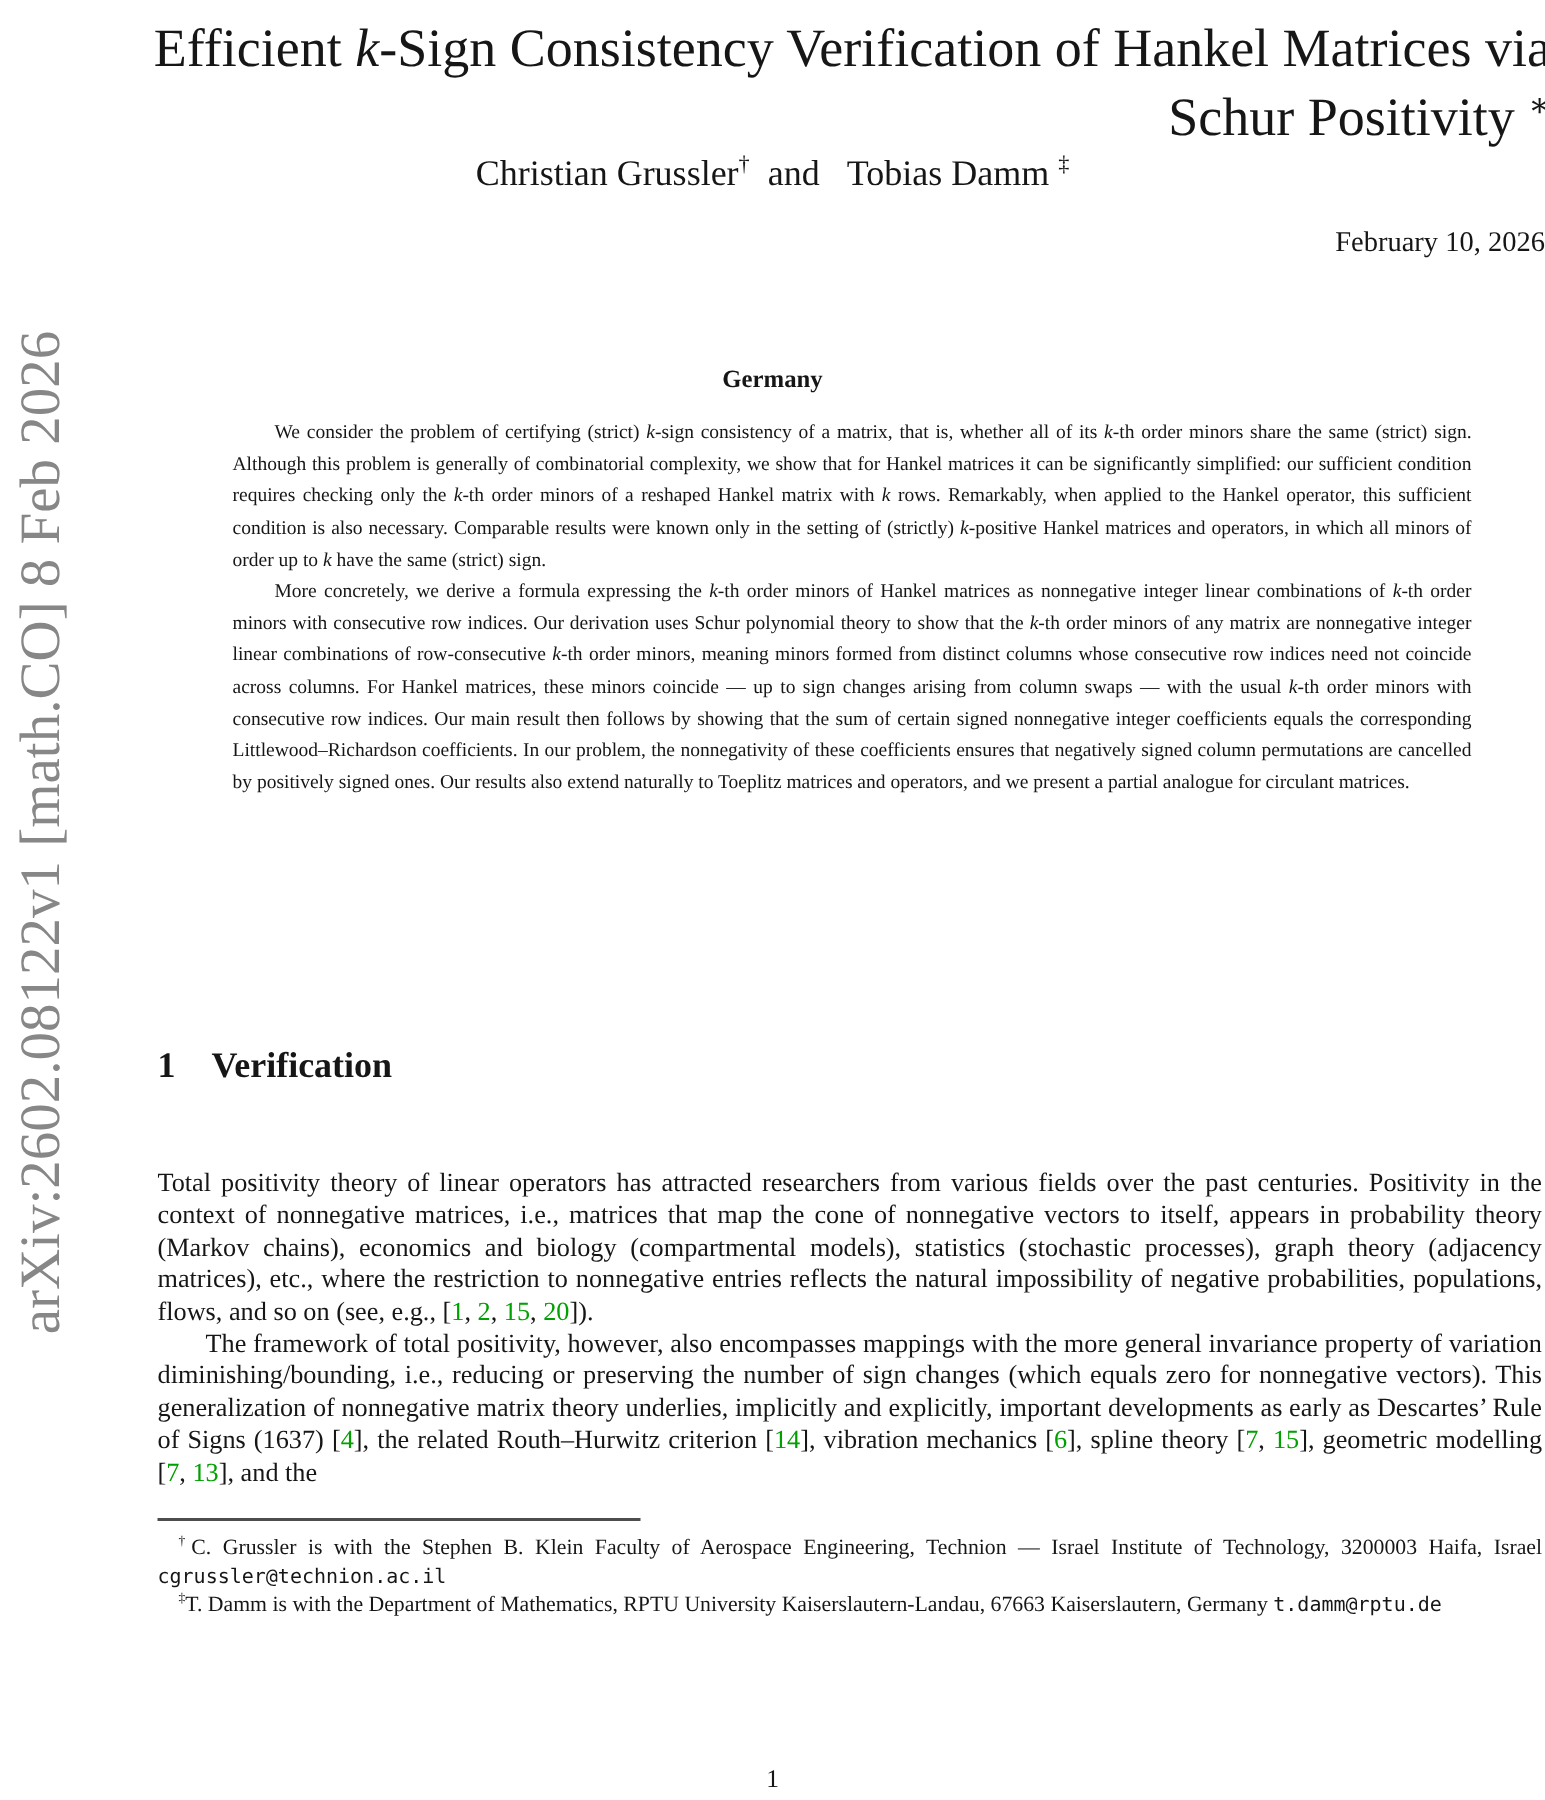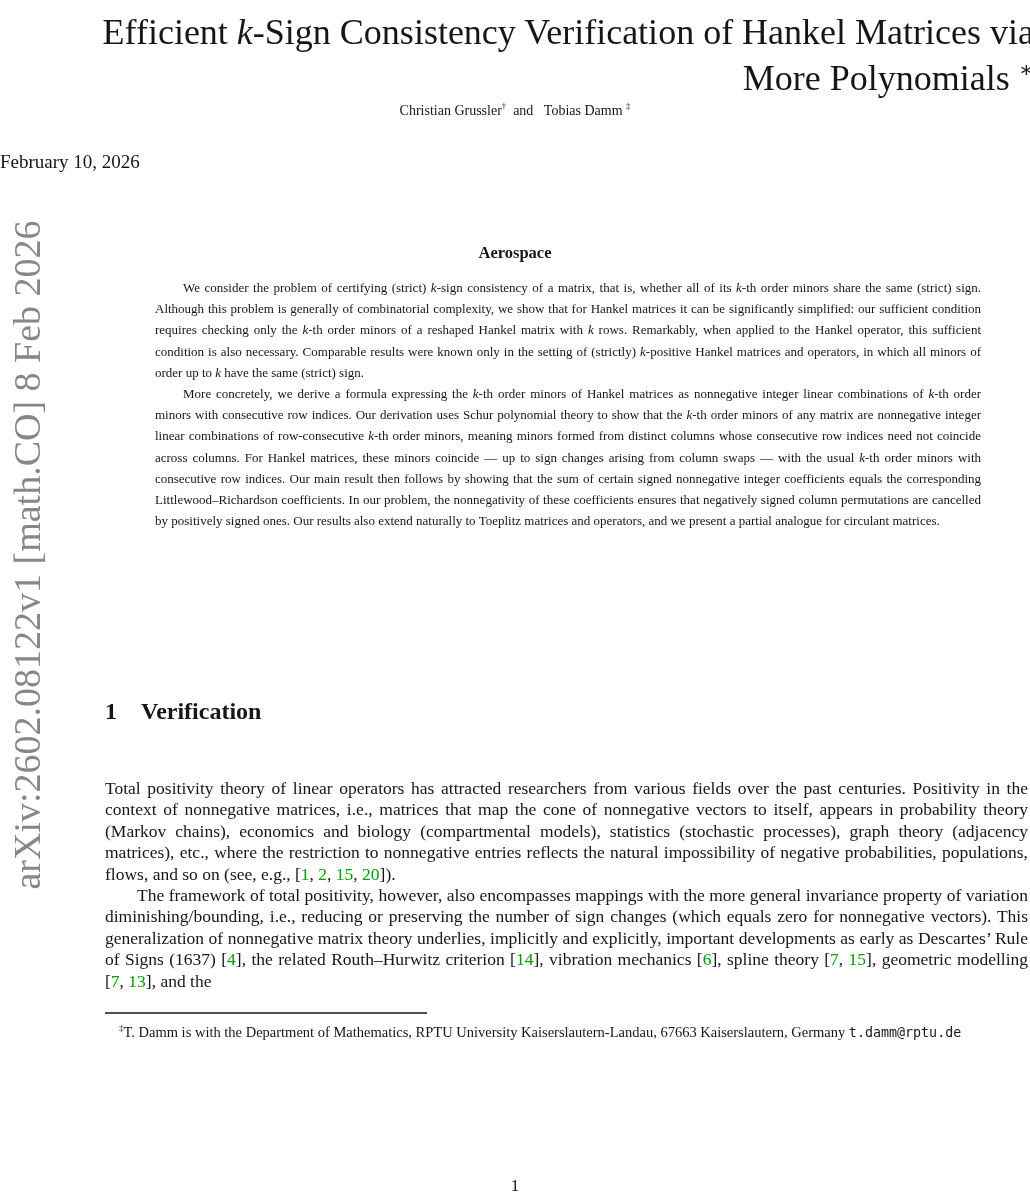--- a/index.html
+++ b/index.html
@@ -23,25 +23,25 @@
     font-size: 38px;
     color: #878787;
   }
   #title {
     position: absolute; top: 5px; left: 0; width: 100%;
     margin: 4px; text-align: right;
     font-size: 36px; font-weight: normal; line-height: 46px;
   }
   #authors {
     position: absolute; top: 103px; left: 0; width: 100%;
-    text-align: center; font-size: 14px;
+    text-align: center; font-size: 24px;
   }
   #date {
     position: absolute; top: 151px; left: 0; width: 100%;
-    text-align: left; font-size: 19px;
+    text-align: right; font-size: 19px;
   }
   #abstract-heading {
     position: absolute; top: 243px; left: 0; width: 100%;
     text-align: center; font-size: 16.5px; font-weight: bold;
   }
   #abstract {
     position: absolute; top: 277px; left: 155px; width: 826px;
     font-size: 13px; line-height: 21.2px; text-align: justify;
   }
   #abstract p { margin: 0; text-indent: 28px; }
@@ -70,43 +70,44 @@
     text-align: center; font-size: 17px;
   }
 </style>
 </head>
 <body>
 
 <div id="page">
 
   <div id="watermark">arXiv:2602.08122v1  [math.CO]  8 Feb 2026</div>
 
-  <h1 id="title"><span>Efficient </span><span class="it">k</span><span>-Sign Consistency Verification of Hankel Matrices via</span><br><span>More Polynomials </span><span class="sup">∗</span></h1>
+  <h1 id="title"><span>Efficient </span><span class="it">k</span><span>-Sign Consistency Verification of Hankel Matrices via</span><br><span>Schur Positivity </span><span class="sup">∗</span></h1>
 
   <div id="authors"><span>Christian Grussler</span><span class="sup">†</span><span>&nbsp; and &nbsp;&nbsp;Tobias Damm </span><span class="sup">‡</span></div>
 
   <div id="date">February 10, 2026</div>
 
-  <div id="abstract-heading">Aerospace</div>
+  <div id="abstract-heading">Germany</div>
 
   <div id="abstract">
     <p><span>We consider the problem of certifying (strict) </span><span class="it">k</span><span>-sign consistency of a matrix, that is, whether all of its </span><span class="it">k</span><span>-th order minors share the same (strict) sign. Although this problem is generally of combinatorial complexity, we show that for Hankel matrices it can be significantly simplified: our sufficient condition requires checking only the </span><span class="it">k</span><span>-th order minors of a reshaped Hankel matrix with </span><span class="it">k</span><span> rows. Remarkably, when applied to the Hankel operator, this sufficient condition is also necessary. Comparable results were known only in the setting of (strictly) </span><span class="it">k</span><span>-positive Hankel matrices and operators, in which all minors of order up to </span><span class="it">k</span><span> have the same (strict) sign.</span></p>
     <p><span>More concretely, we derive a formula expressing the </span><span class="it">k</span><span>-th order minors of Hankel matrices as nonnegative integer linear combinations of </span><span class="it">k</span><span>-th order minors with consecutive row indices. Our derivation uses Schur polynomial theory to show that the </span><span class="it">k</span><span>-th order minors of any matrix are nonnegative integer linear combinations of row-consecutive </span><span class="it">k</span><span>-th order minors, meaning minors formed from distinct columns whose consecutive row indices need not coincide across columns. For Hankel matrices, these minors coincide — up to sign changes arising from column swaps — with the usual </span><span class="it">k</span><span>-th order minors with consecutive row indices. Our main result then follows by showing that the sum of certain signed nonnegative integer coefficients equals the corresponding Littlewood–Richardson coefficients. In our problem, the nonnegativity of these coefficients ensures that negatively signed column permutations are cancelled by positively signed ones. Our results also extend naturally to Toeplitz matrices and operators, and we present a partial analogue for circulant matrices.</span></p>
   </div>
 
   <h2 id="section-heading">
     <span class="secnum">1</span><span>Verification</span>
   </h2>
 
   <div id="body">
     <p><span>Total positivity theory of linear operators has attracted researchers from various fields over the past centuries. Positivity in the context of nonnegative matrices, i.e., matrices that map the cone of nonnegative vectors to itself, appears in probability theory (Markov chains), economics and biology (compartmental models), statistics (stochastic processes), graph theory (adjacency matrices), etc., where the restriction to nonnegative entries reflects the natural impossibility of negative probabilities, populations, flows, and so on (see, e.g., [</span><span class="cite">1</span><span>, </span><span class="cite">2</span><span>, </span><span class="cite">15</span><span>, </span><span class="cite">20</span><span>]).</span></p>
     <p><span>The framework of total positivity, however, also encompasses mappings with the more general invariance property of variation diminishing/bounding, i.e., reducing or preserving the number of sign changes (which equals zero for nonnegative vectors). This generalization of nonnegative matrix theory underlies, implicitly and explicitly, important developments as early as Descartes’ Rule of Signs (1637) [</span><span class="cite">4</span><span>], the related Routh–Hurwitz criterion [</span><span class="cite">14</span><span>], vibration mechanics [</span><span class="cite">6</span><span>], spline theory [</span><span class="cite">7</span><span>, </span><span class="cite">15</span><span>], geometric modelling [</span><span class="cite">7</span><span>, </span><span class="cite">13</span><span>], and the</span></p>
   </div>
 
   <div id="footnote-rule"></div>
 
   <div id="footnotes">
+    <p><span class="sup">†</span><span>C. Grussler is with the Stephen B. Klein Faculty of Aerospace Engineering, Technion — Israel Institute of Technology, 3200003 Haifa, Israel </span><span class="tt">cgrussler@technion.ac.il</span></p>
     <p><span class="sup">‡</span><span>T. Damm is with the Department of Mathematics, RPTU University Kaiserslautern-Landau, 67663 Kaiserslautern, Germany </span><span class="tt">t.damm@rptu.de</span></p>
   </div>
 
   <div id="page-number">1</div>
 
 </div>
 
 </body></html>

